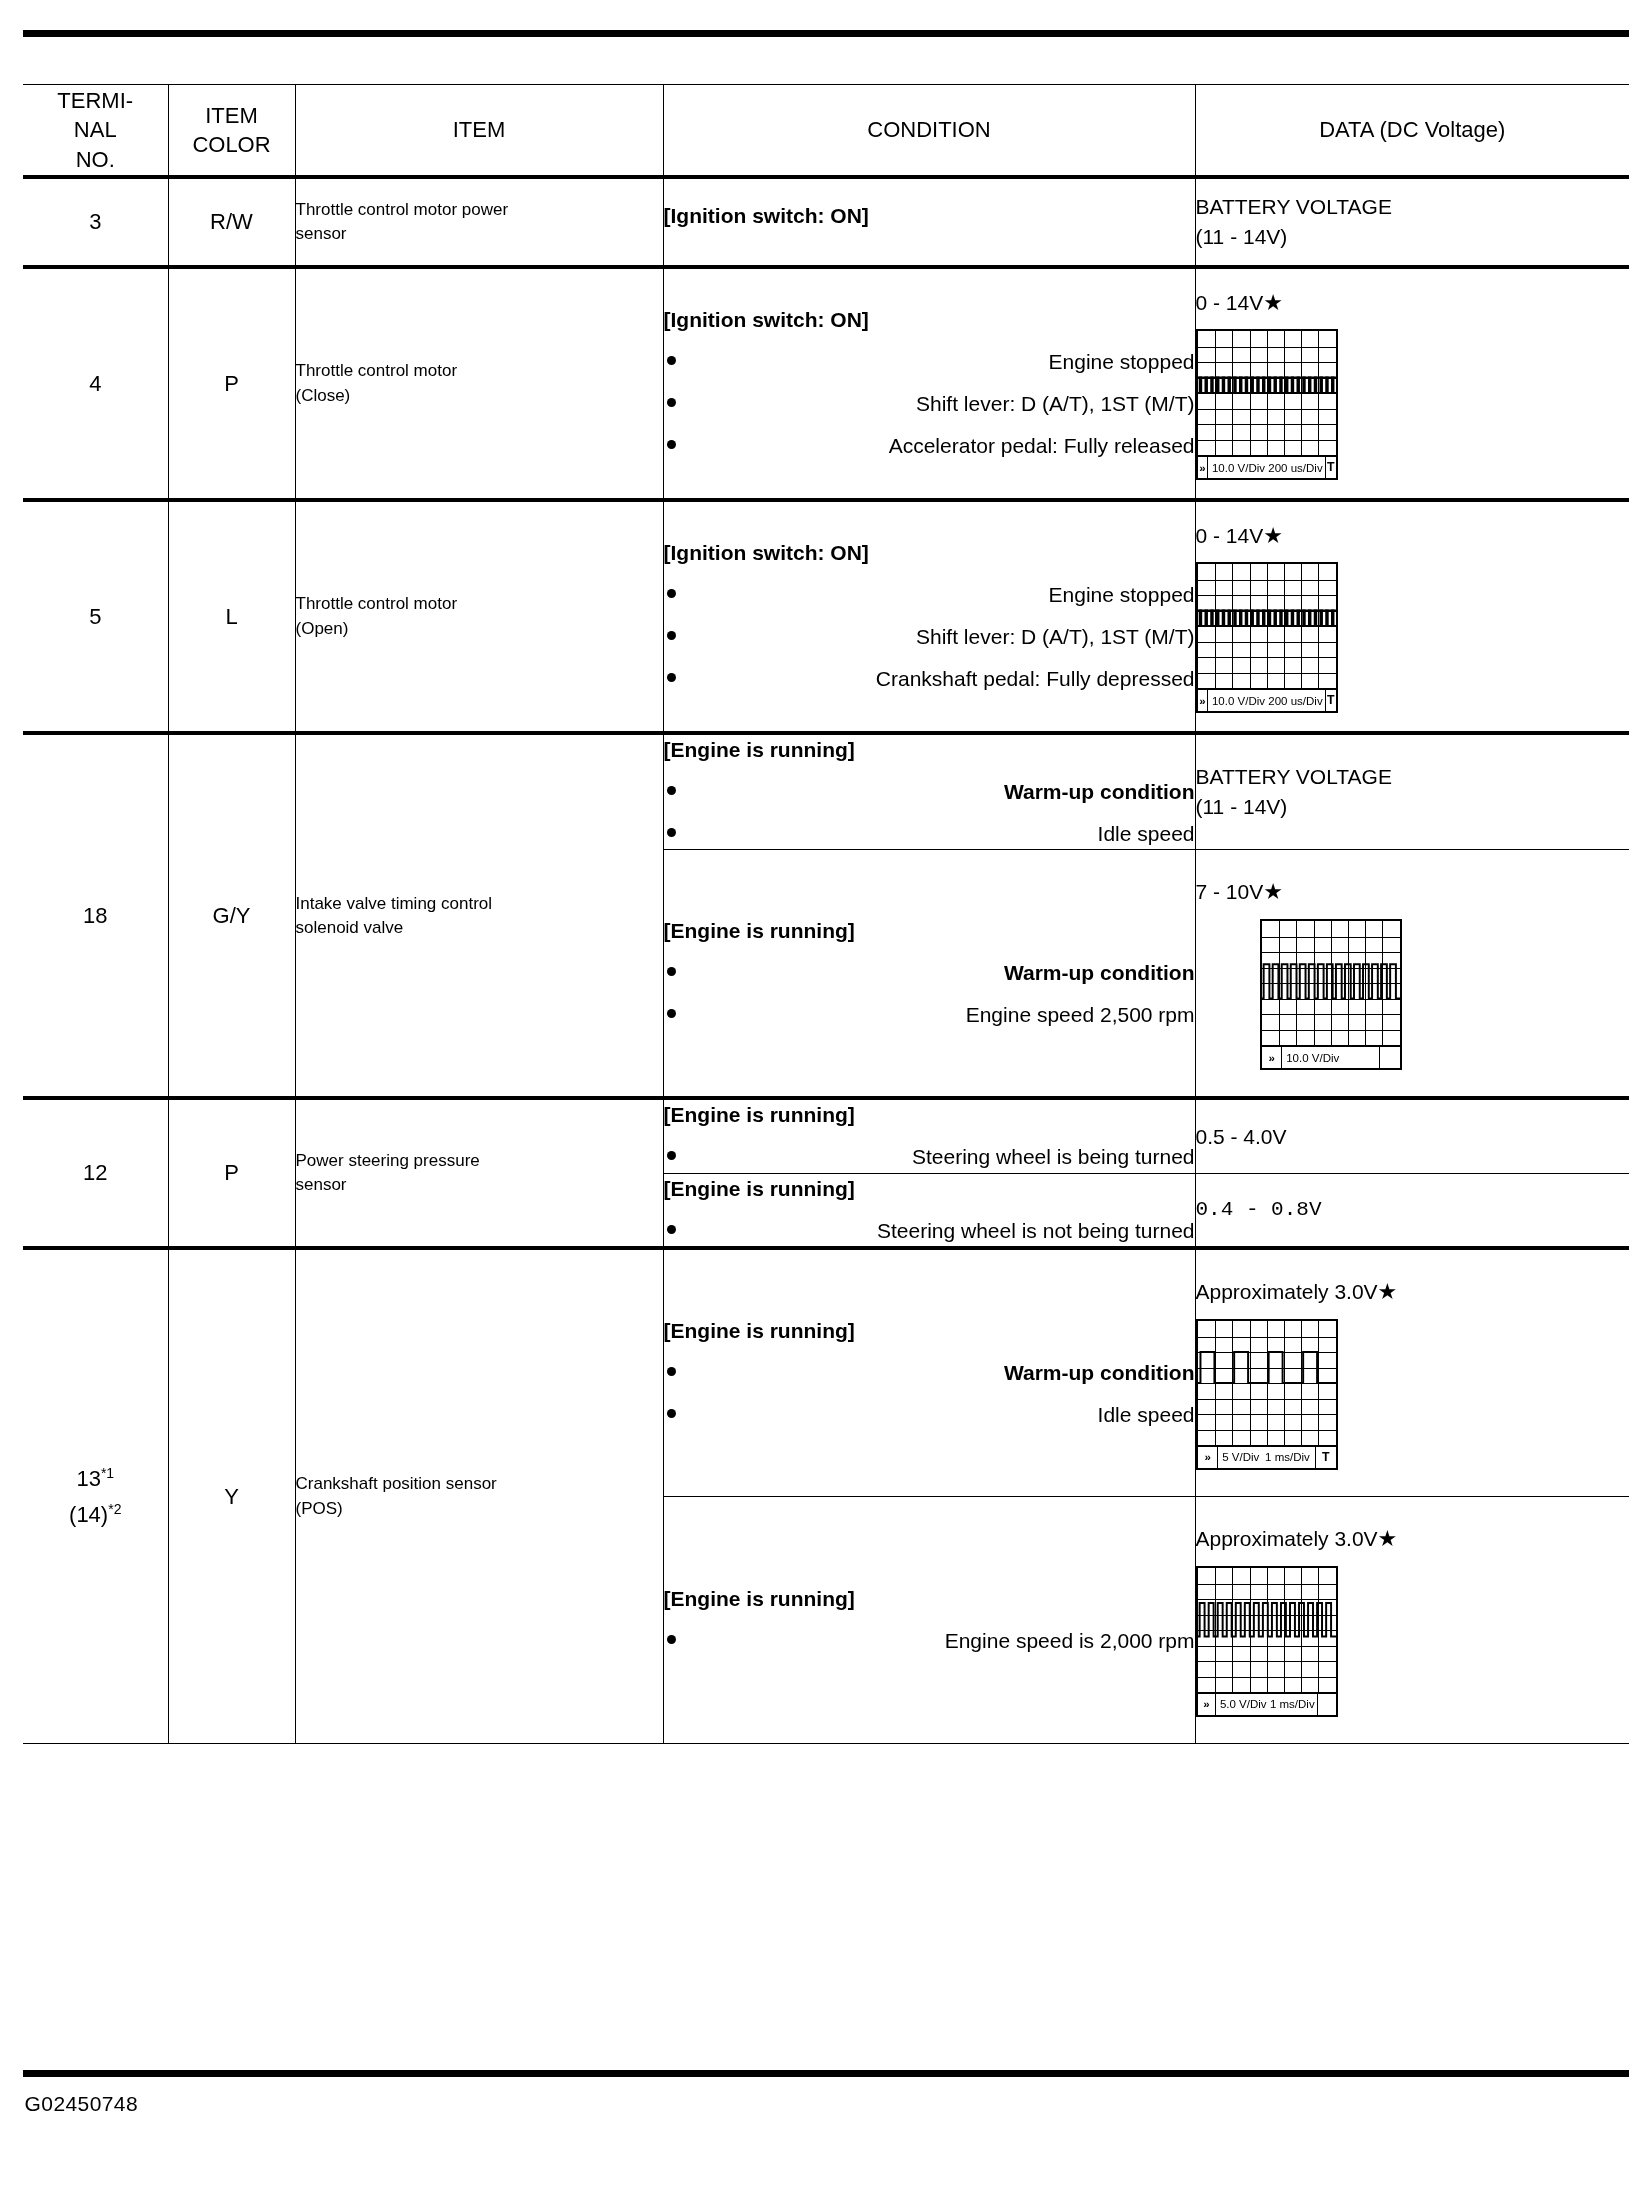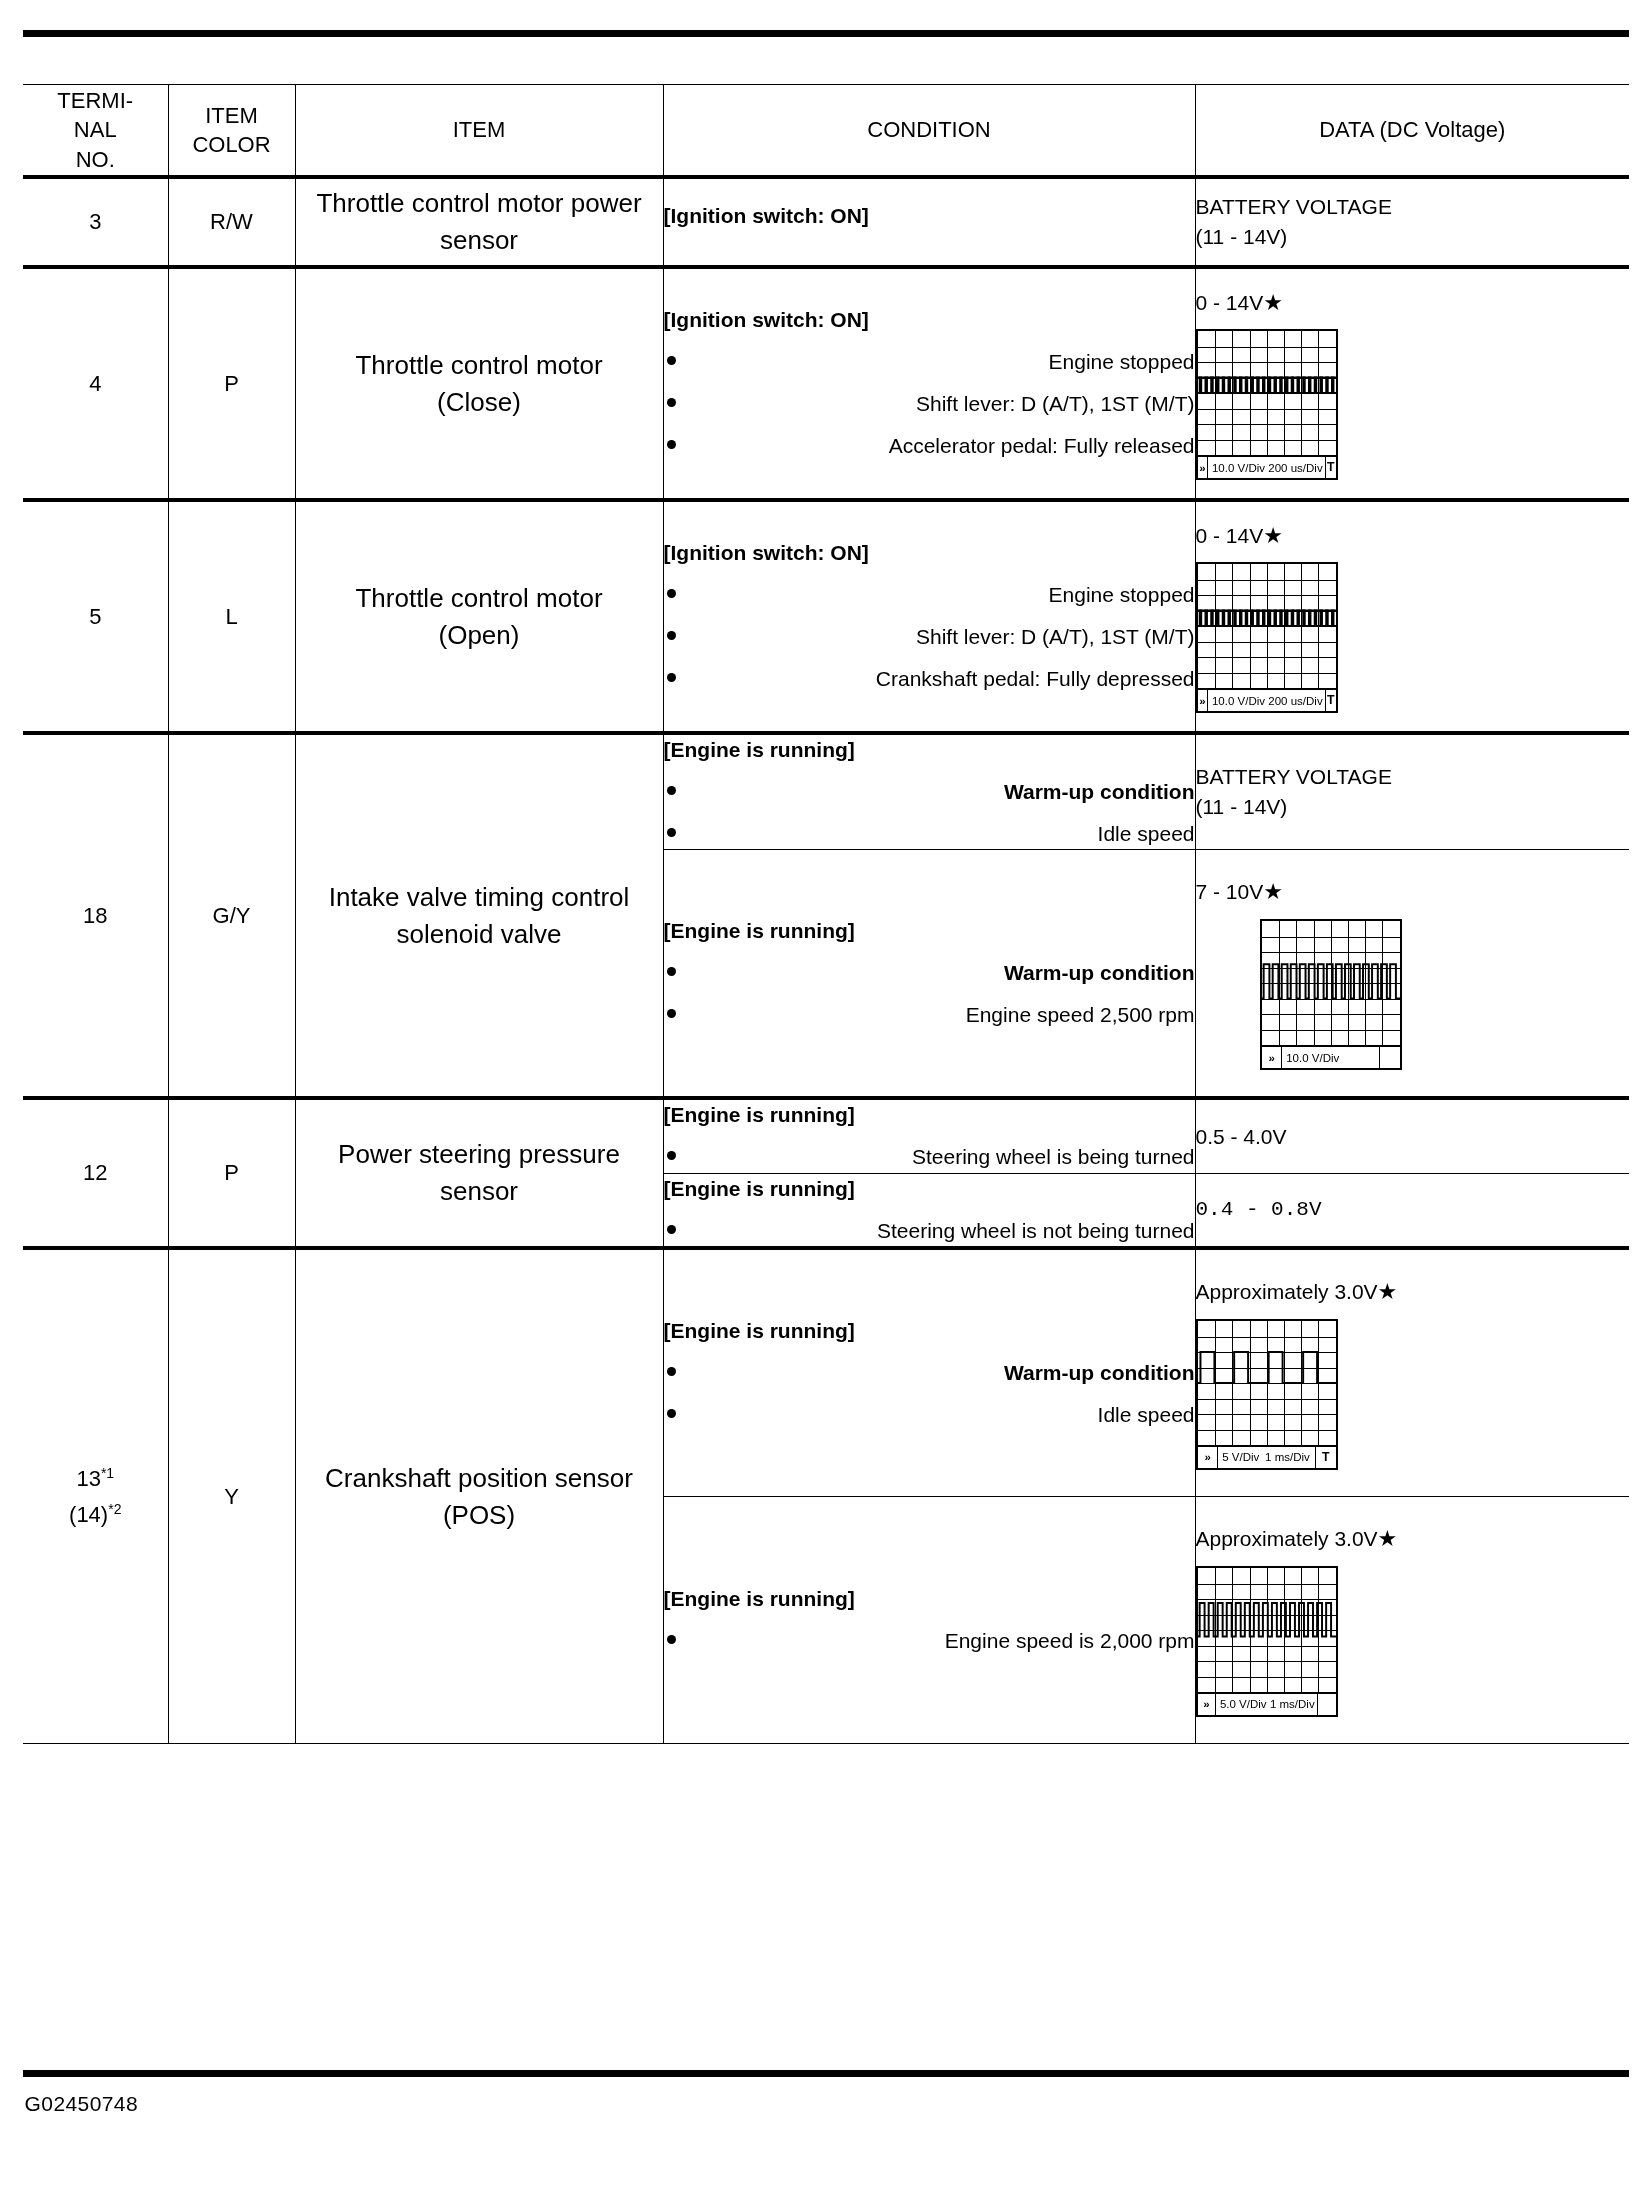--- a/index.html
+++ b/index.html
@@ -78,23 +78,22 @@
     height: 90px;
   }
 
   
   td.c-term-cell, td.c-wire-cell {
     text-align: center;
     font-size: 22px;
   }
   td.c-item-cell {
     padding: 11.5px 13px 11.5px 14.7px;
-    font-size: 26px;
+    font-size: 17px;
     line-height: 1.42;
-    text-align: center;
   }
   td.c-cond-cell {
     padding: 14.7px 11.5px 14.7px 16.4px;
     font-size: 21px;
     line-height: 1.45;
   }
   td.c-data-cell {
     padding: 11.5px 8.2px 13px 13px;
     font-size: 21px;
     line-height: 1.42;

